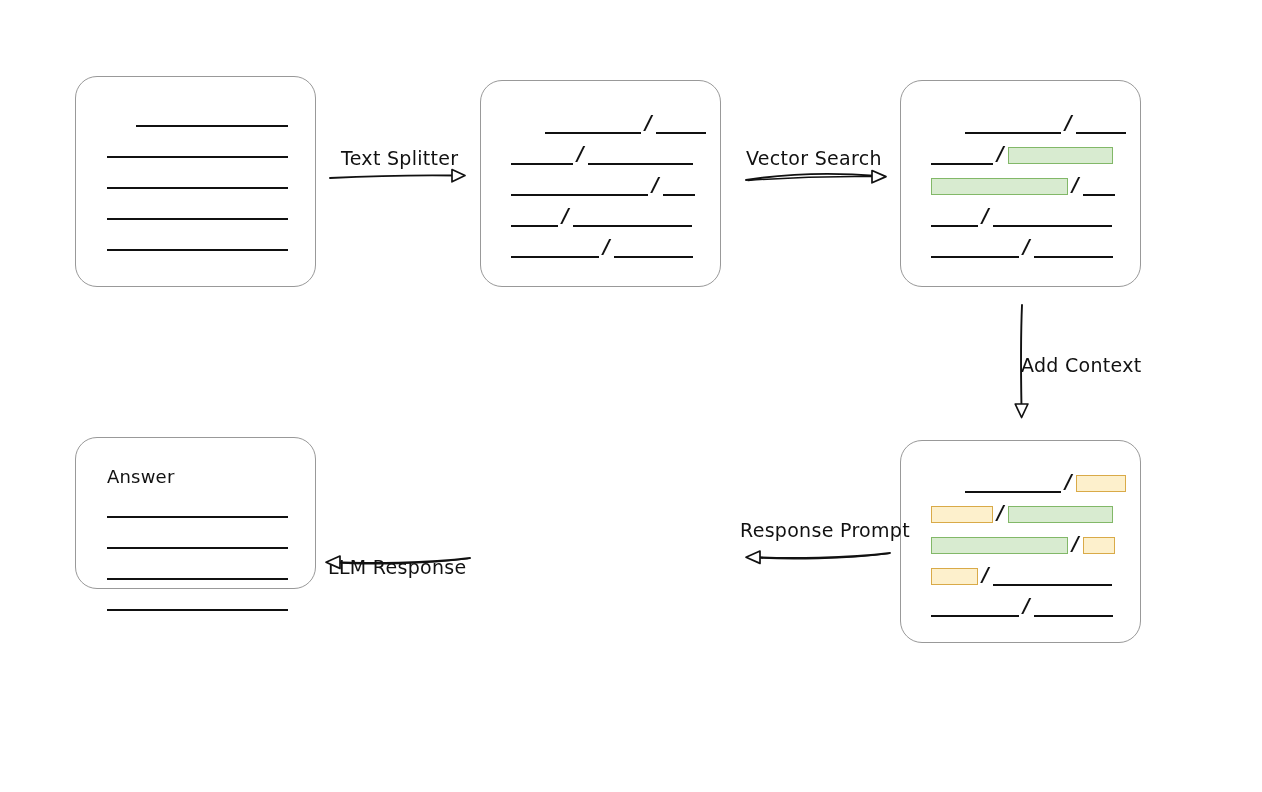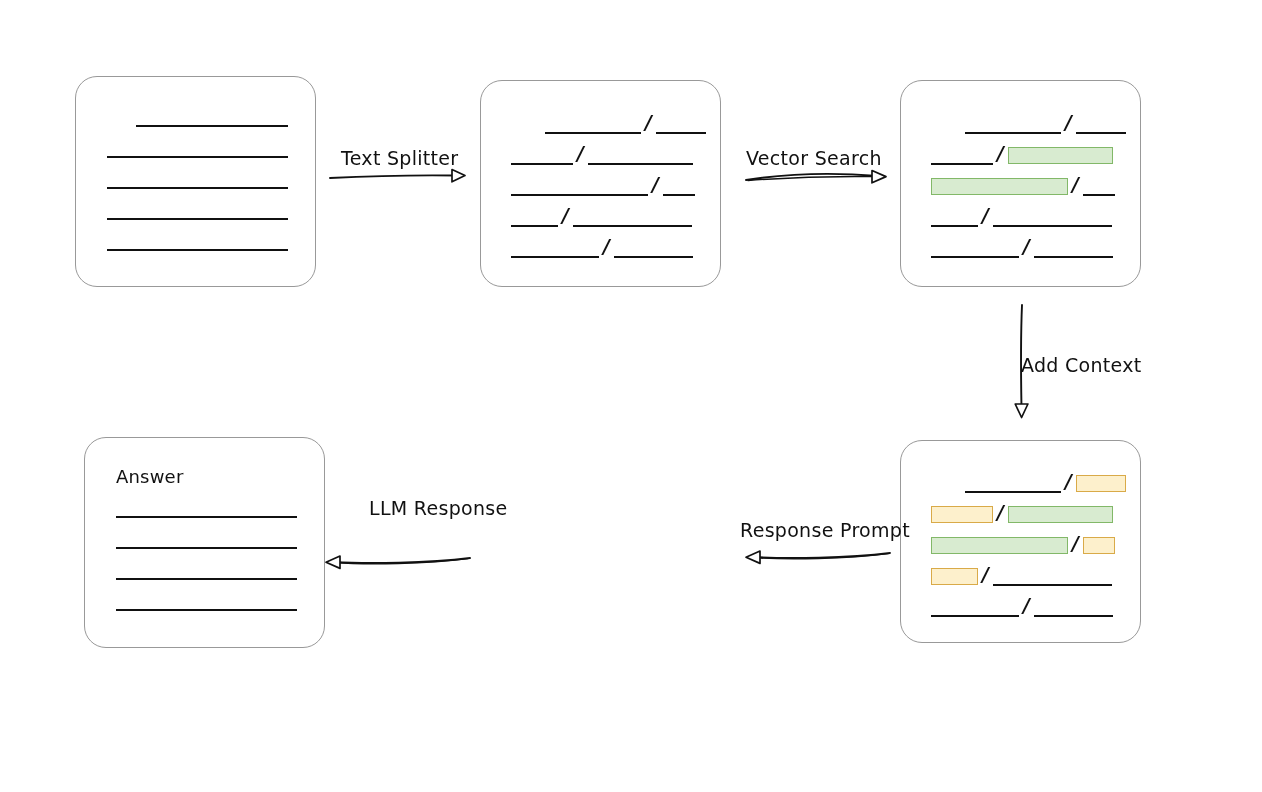--- a/index.html
+++ b/index.html
@@ -204,21 +204,21 @@
       <span class="seg" style="width:119px;"></span>
     </div>
     <div class="row" style="left:30px; top:156px;">
       <span class="seg" style="width:88px;"></span>
       <span class="slash">/</span>
       <span class="seg" style="width:79px;"></span>
     </div>
   </div>
 
 
-  <div class="card" style="left:84px; top:437px; width:241px; height:211px;padding-left:21px;">
+  <div class="card" style="left:75px; top:437px; width:241px; height:152px;padding-left:21px;">
     <span class="card-label" style="left:31px; top:28px;">Answer</span>
     <div class="uline" style="left:31px; top:78px;  width:181px;"></div>
     <div class="uline" style="left:31px; top:109px; width:181px;"></div>
     <div class="uline" style="left:31px; top:140px; width:181px;"></div>
     <div class="uline" style="left:31px; top:171px; width:181px;"></div>
   </div>
 
   <div class="arrow-label" style="left:341px; top:147px;">Text Splitter</div>
   <svg class="arrow-svg" style="left:330px; top:164px;" width="140" height="24" viewBox="0 0 140 24">
     <path d="M0 14 C 40 12, 90 11, 126 11.5" stroke="#111111" stroke-width="1.9" fill="none" stroke-linecap="round"></path>
@@ -238,21 +238,21 @@
     <path d="M5.2 99 L 11.6 112.5 L 17.9 99 Z" stroke="#111111" stroke-width="1.7" fill="#ffffff" stroke-linejoin="round"></path>
   </svg>
 
   <div class="arrow-label" style="left:740px; top:519px;">Response Prompt</div>
   <svg class="arrow-svg" style="left:738px; top:544px;" width="152" height="26" viewBox="0 0 152 26">
     <path d="M152 9 C 110 14, 50 15, 16 13" stroke="#111111" stroke-width="1.9" fill="none" stroke-linecap="round"></path>
     <path d="M150 9.6 C 108 15, 50 16, 16 13.6" stroke="#111111" stroke-width="1.4" fill="none" stroke-linecap="round"></path>
     <path d="M22 7 L 8 13.2 L 22 19.4 Z" stroke="#111111" stroke-width="1.7" fill="#ffffff" stroke-linejoin="round"></path>
   </svg>
 
-  <div class="arrow-label" style="left:328px; top:497px;margin-left:41px;">LLM Response</div>
+  <div class="arrow-label" style="left:328px; top:556px;">LLM Response</div>
   <svg class="arrow-svg" style="left:318px; top:549px;" width="152" height="26" viewBox="0 0 152 26">
     <path d="M152 9 C 110 14, 50 15, 16 13" stroke="#111111" stroke-width="1.9" fill="none" stroke-linecap="round"></path>
     <path d="M150 9.6 C 108 15, 50 16, 16 13.6" stroke="#111111" stroke-width="1.4" fill="none" stroke-linecap="round"></path>
     <path d="M22 7 L 8 13.2 L 22 19.4 Z" stroke="#111111" stroke-width="1.7" fill="#ffffff" stroke-linejoin="round"></path>
   </svg>
 
 
 </div>
 
 </body></html>

